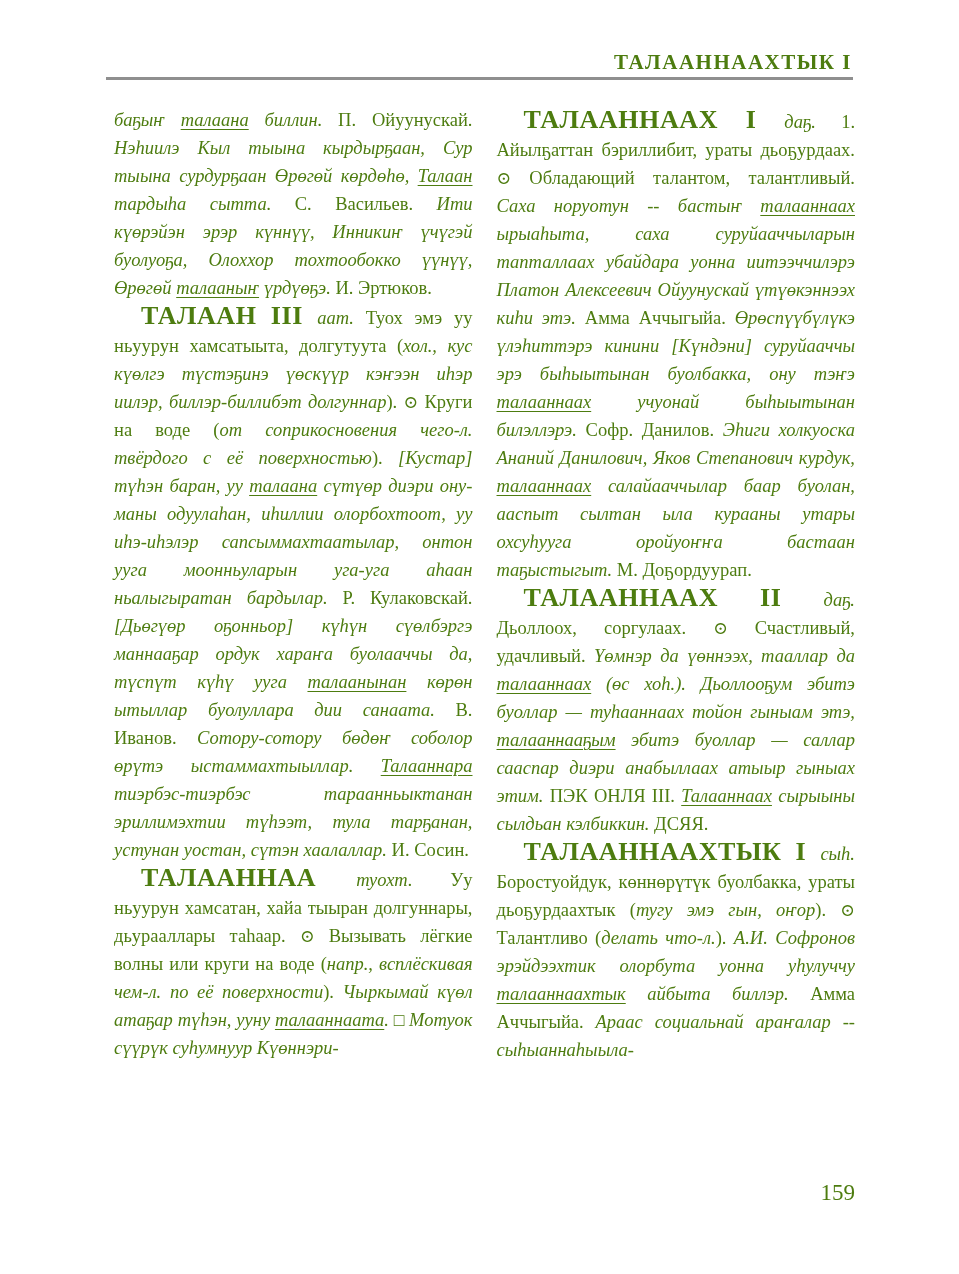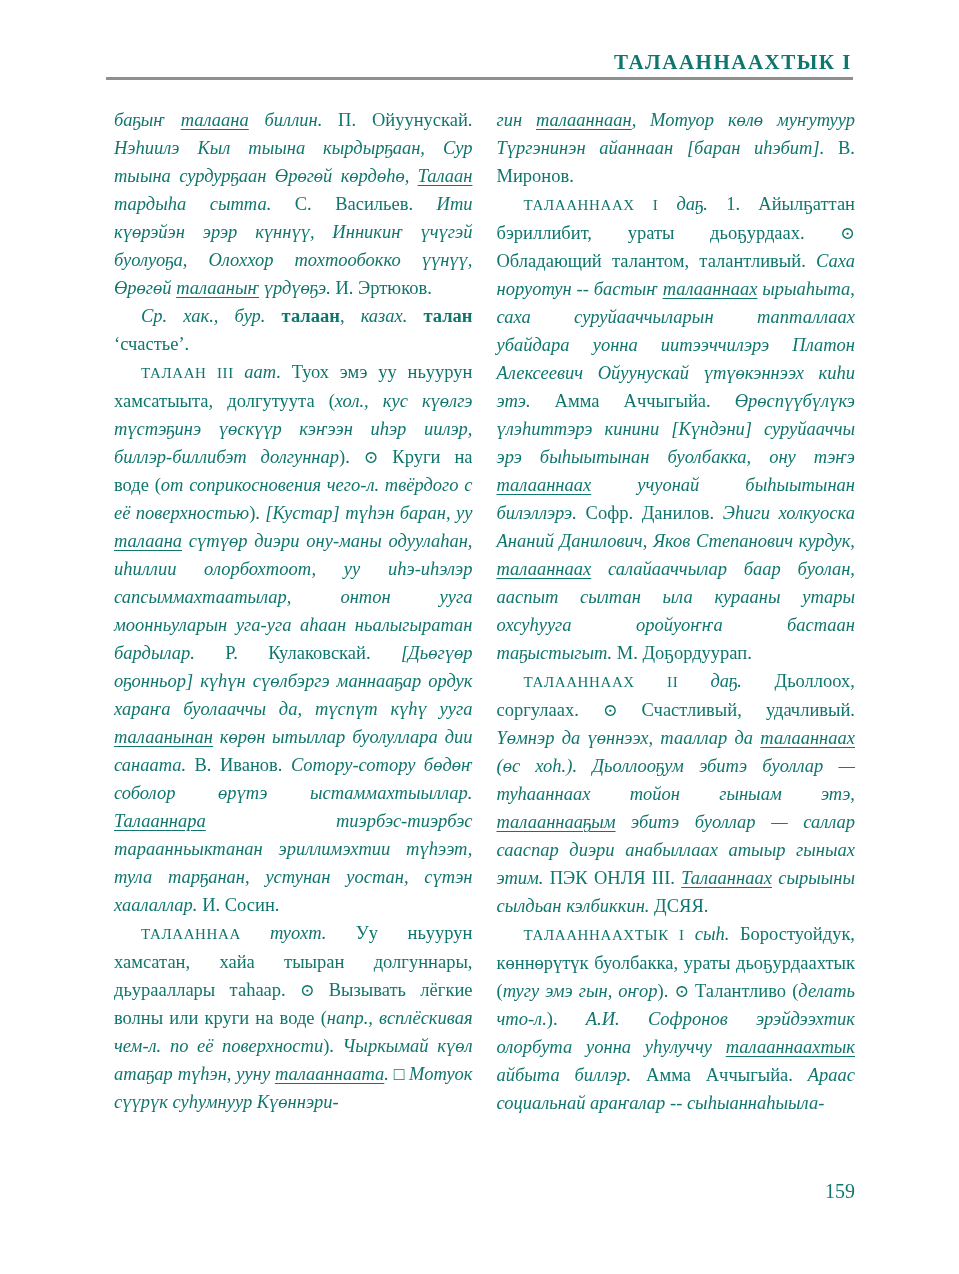--- a/index.html
+++ b/index.html
@@ -1,21 +1,21 @@
 <!DOCTYPE html>
 <html><head>
 <meta charset="utf-8">
 <style>
   html, body { margin:0; padding:0; background:#ffffff; }
   .page {
     position:relative;
     width:959px; height:1274px;
     background:#ffffff;
     font-family:"Liberation Serif","DejaVu Serif",serif;
-    color:#0f766e;
+    color:#4d7c0f;
     overflow:hidden;
   }
   .running-head {
     position:absolute;
     top:50px; right:107px;
     font-weight:bold;
     font-size:21px;
     letter-spacing:1.5px;
     white-space:nowrap;
   }
@@ -41,44 +41,42 @@
   p.para.indent { text-indent:27px; }
   .seg-n { font-style:normal; }
   .seg-i { font-style:italic; }
   .seg-iu {
     font-style:italic;
     text-decoration:underline;
     text-decoration-thickness:1px;
     text-underline-offset:3px;
   }
   .seg-b { font-weight:bold; }
-  .seg-h { font-weight:normal; font-size:15px; letter-spacing:0.6px; }
+  .seg-h { font-weight:bold; font-size:26px; letter-spacing:0.6px; }
   .seg-sym { font-style:normal; font-size:17.5px; }
   .page-number {
     position:absolute;
     top:1180px; right:104px;
-    font-size:20px;
+    font-size:23px;
   }
 </style>
 </head>
 <body>
 
 <div class="page">
   <div class="running-head">ТАЛААННААХТЫК I</div>
   <div class="rule"></div>
 
   <div class="columns">
     <div class="column" id="col-left">
         <p class="para"><span class="seg-i">баҕыҥ </span><span class="seg-iu">талаана</span><span class="seg-i"> биллин. </span><span class="seg-n">П. Ойуунускай. </span><span class="seg-i">Нэһиилэ Кыл тыына кырдырҕаан, Сур тыына сурдурҕаан Өрөгөй көрдөһө, </span><span class="seg-iu">Талаан</span><span class="seg-i"> тардыһа сытта. </span><span class="seg-n">С. Васильев. </span><span class="seg-i">Ити күөрэйэн эрэр күннүү, Инникиҥ үчүгэй буолуоҕа, Олоххор тохтообокко үүнүү, Өрөгөй </span><span class="seg-iu">талааныҥ</span><span class="seg-i"> үрдүөҕэ. </span><span class="seg-n">И. Эртюков.</span></p>
-        <p class="para indent"><span class="seg-i">Ср. хак., бур. </span><span class="seg-b">талаан</span><span class="seg-n">, </span><span class="seg-i">казах. </span><span class="seg-b">талан</span><span class="seg-n"> ‘счастье’.</span></p>
         <p class="para indent"><span class="seg-h">ТАЛААН III </span><span class="seg-i">аат.</span><span class="seg-n"> Туох эмэ уу ньуурун хамсатыыта, долгутуута (</span><span class="seg-i">хол., кус күөлгэ түстэҕинэ үөскүүр кэҥээн иһэр иилэр, биллэр-биллибэт долгуннар</span><span class="seg-n">). </span><span class="seg-sym">⊙ </span><span class="seg-n">Круги на воде (</span><span class="seg-i">от соприкосновения чего-л. твёрдого с её поверхностью</span><span class="seg-n">). </span><span class="seg-i">[Кустар] түһэн баран, уу </span><span class="seg-iu">талаана</span><span class="seg-i"> сүтүөр диэри ону-маны одуулаһан, иһиллии олорбохтоот, уу иһэ-иһэлэр сапсыммахтаатылар, онтон ууга моонньуларын уга-уга аһаан ньалыгыратан бардылар. </span><span class="seg-n">Р. Кулаковскай. </span><span class="seg-i">[Дьөгүөр оҕонньор] күһүн сүөлбэргэ маннааҕар ордук хараҥа буолааччы да, түспүт күһү ууга </span><span class="seg-iu">талаанынан</span><span class="seg-i"> көрөн ытыллар буолуллара дии санаата. </span><span class="seg-n">В. Иванов. </span><span class="seg-i">Сотору-сотору бөдөҥ соболор өрүтэ ыстаммахтыыллар. </span><span class="seg-iu">Талааннара</span><span class="seg-i"> тиэрбэс-тиэрбэс тараанньыктанан эриллимэхтии түһээт, тула тарҕанан, устунан уостан, сүтэн хаалаллар. </span><span class="seg-n">И. Сосин.</span></p>
         <p class="para indent"><span class="seg-h">ТАЛААННАА </span><span class="seg-i">туохт.</span><span class="seg-n"> Уу ньуурун хамсатан, хайа тыыран долгуннары, дьурааллары таһаар. </span><span class="seg-sym">⊙ </span><span class="seg-n">Вызывать лёгкие волны или круги на воде (</span><span class="seg-i">напр., всплёскивая чем-л. по её поверхности</span><span class="seg-n">). </span><span class="seg-i">Чыркымай күөл атаҕар түһэн, ууну </span><span class="seg-iu">талааннаата</span><span class="seg-i">. </span><span class="seg-sym">□ </span><span class="seg-i">Мотуок сүүрүк суһумнуур Күөннэри-</span></p>
       </div>
     <div class="column" id="col-right">
-        <p class="para"><span class="seg-i">гин </span><span class="seg-iu">талааннаан</span><span class="seg-i">, Мотуор көлө муҥутуур Түргэнинэн айаннаан [баран иһэбит]. </span><span class="seg-n">В. Миронов.</span></p>
         <p class="para indent"><span class="seg-h">ТАЛААННААХ I </span><span class="seg-i">даҕ.</span><span class="seg-n"> 1. Айылҕаттан бэриллибит, ураты дьоҕурдаах. </span><span class="seg-sym">⊙ </span><span class="seg-n">Обладающий талантом, талантливый. </span><span class="seg-i">Саха норуотун -- бастыҥ </span><span class="seg-iu">талааннаах</span><span class="seg-i"> ырыаһыта, саха суруйааччыларын тапталлаах убайдара уонна иитээччилэрэ Платон Алексеевич Ойуунускай үтүөкэннээх киһи этэ. </span><span class="seg-n">Амма Аччыгыйа. </span><span class="seg-i">Өрөспүүбүлүкэ үлэһиттэрэ кинини [Күндэни] суруйааччы эрэ быһыытынан буолбакка, ону тэҥэ </span><span class="seg-iu">талааннаах</span><span class="seg-i"> учуонай быһыытынан билэллэрэ. </span><span class="seg-n">Софр. Данилов. </span><span class="seg-i">Эһиги холкуоска Ананий Данилович, Яков Степанович курдук, </span><span class="seg-iu">талааннаах</span><span class="seg-i"> салайааччылар баар буолан, ааспыт сылтан ыла курааны утары охсуһууга оройуоҥҥа бастаан таҕыстыгыт. </span><span class="seg-n">М. Доҕордуурап.</span></p>
         <p class="para indent"><span class="seg-h">ТАЛААННААХ II </span><span class="seg-i">даҕ.</span><span class="seg-n"> Дьоллоох, соргулаах. </span><span class="seg-sym">⊙ </span><span class="seg-n">Счастливый, удачливый. </span><span class="seg-i">Үөмнэр да үөннээх, тааллар да </span><span class="seg-iu">талааннаах</span><span class="seg-i"> (өс хоһ.). Дьоллооҕум эбитэ буоллар — туһааннаах тойон гыныам этэ, </span><span class="seg-iu">талааннааҕым</span><span class="seg-i"> эбитэ буоллар — саллар сааспар диэри анабыллаах атыыр гыныах этим. </span><span class="seg-n">ПЭК ОНЛЯ III. </span><span class="seg-iu">Талааннаах</span><span class="seg-i"> сырыыны сылдьан кэлбиккин. </span><span class="seg-n">ДСЯЯ.</span></p>
         <p class="para indent"><span class="seg-h">ТАЛААННААХТЫК I </span><span class="seg-i">сыһ.</span><span class="seg-n"> Боростуойдук, көннөрүтүк буолбакка, ураты дьоҕурдаахтык (</span><span class="seg-i">тугу эмэ гын, оҥор</span><span class="seg-n">). </span><span class="seg-sym">⊙ </span><span class="seg-n">Талантливо (</span><span class="seg-i">делать что-л.</span><span class="seg-n">). </span><span class="seg-i">А.И. Софронов эрэйдээхтик олорбута уонна уһулуччу </span><span class="seg-iu">талааннаахтык</span><span class="seg-i"> айбыта биллэр. </span><span class="seg-n">Амма Аччыгыйа. </span><span class="seg-i">Араас социальнай араҥалар -- сыһыаннаһыыла-</span></p>
       </div>
   </div>
 
   <div class="page-number">159</div>
 </div>
 
 </body></html>

